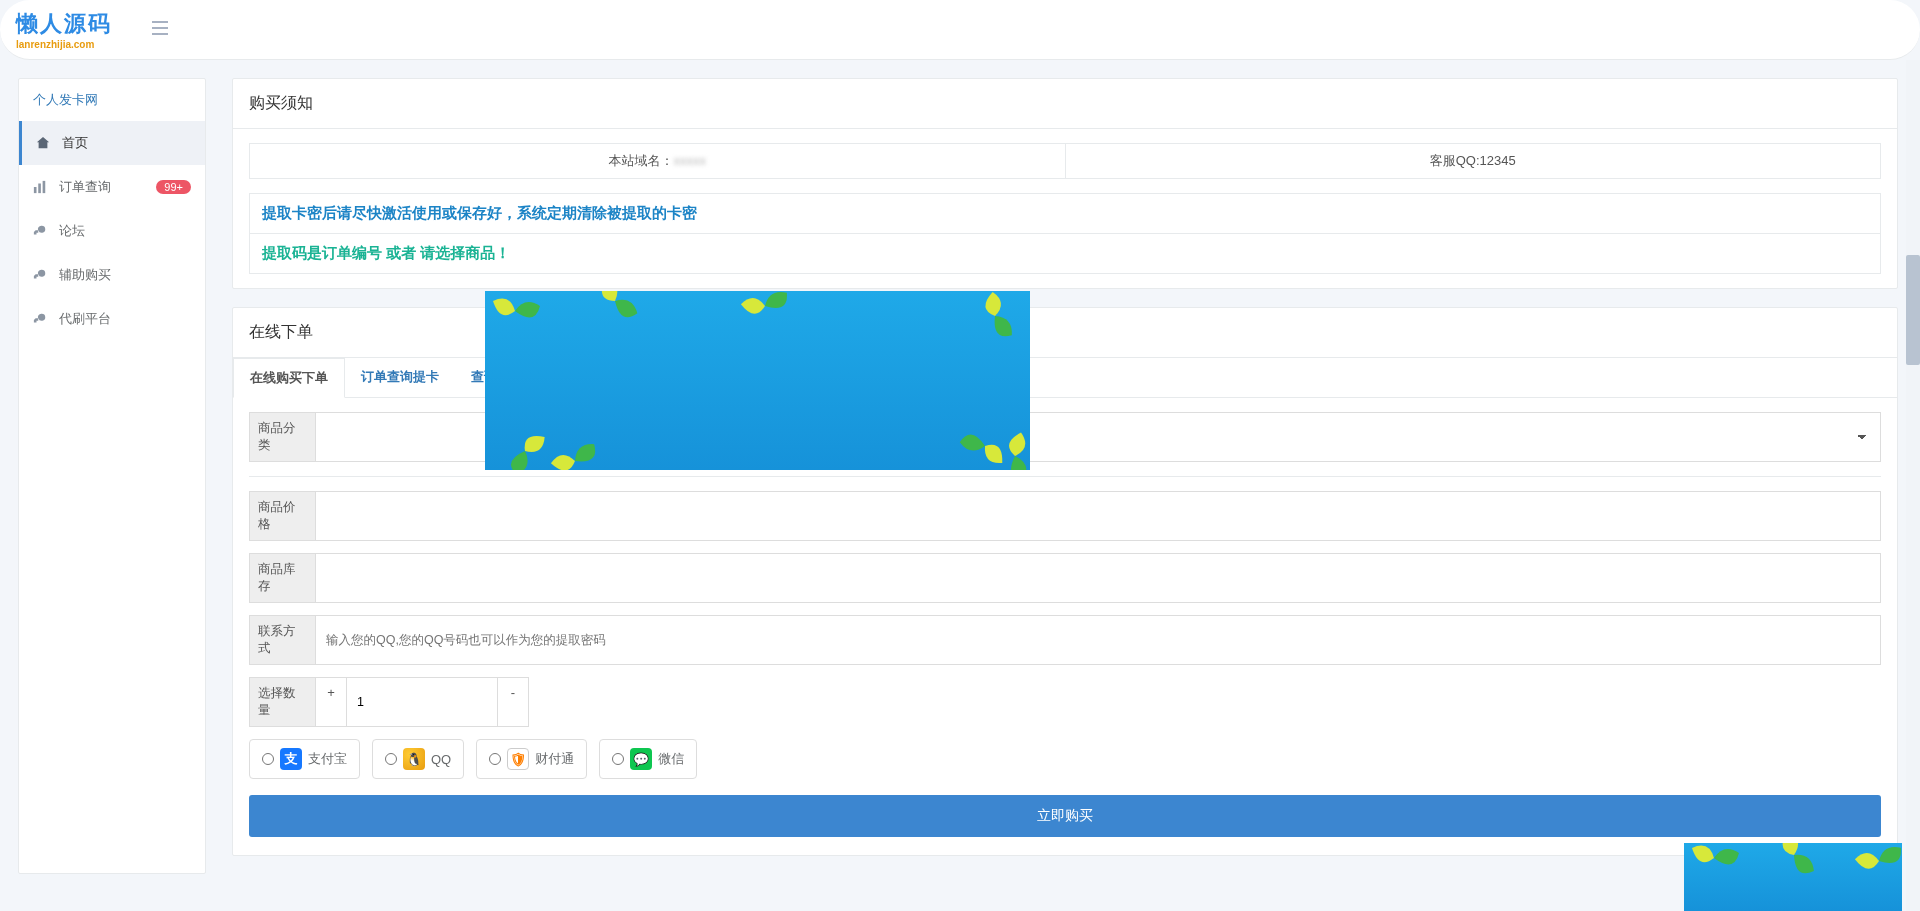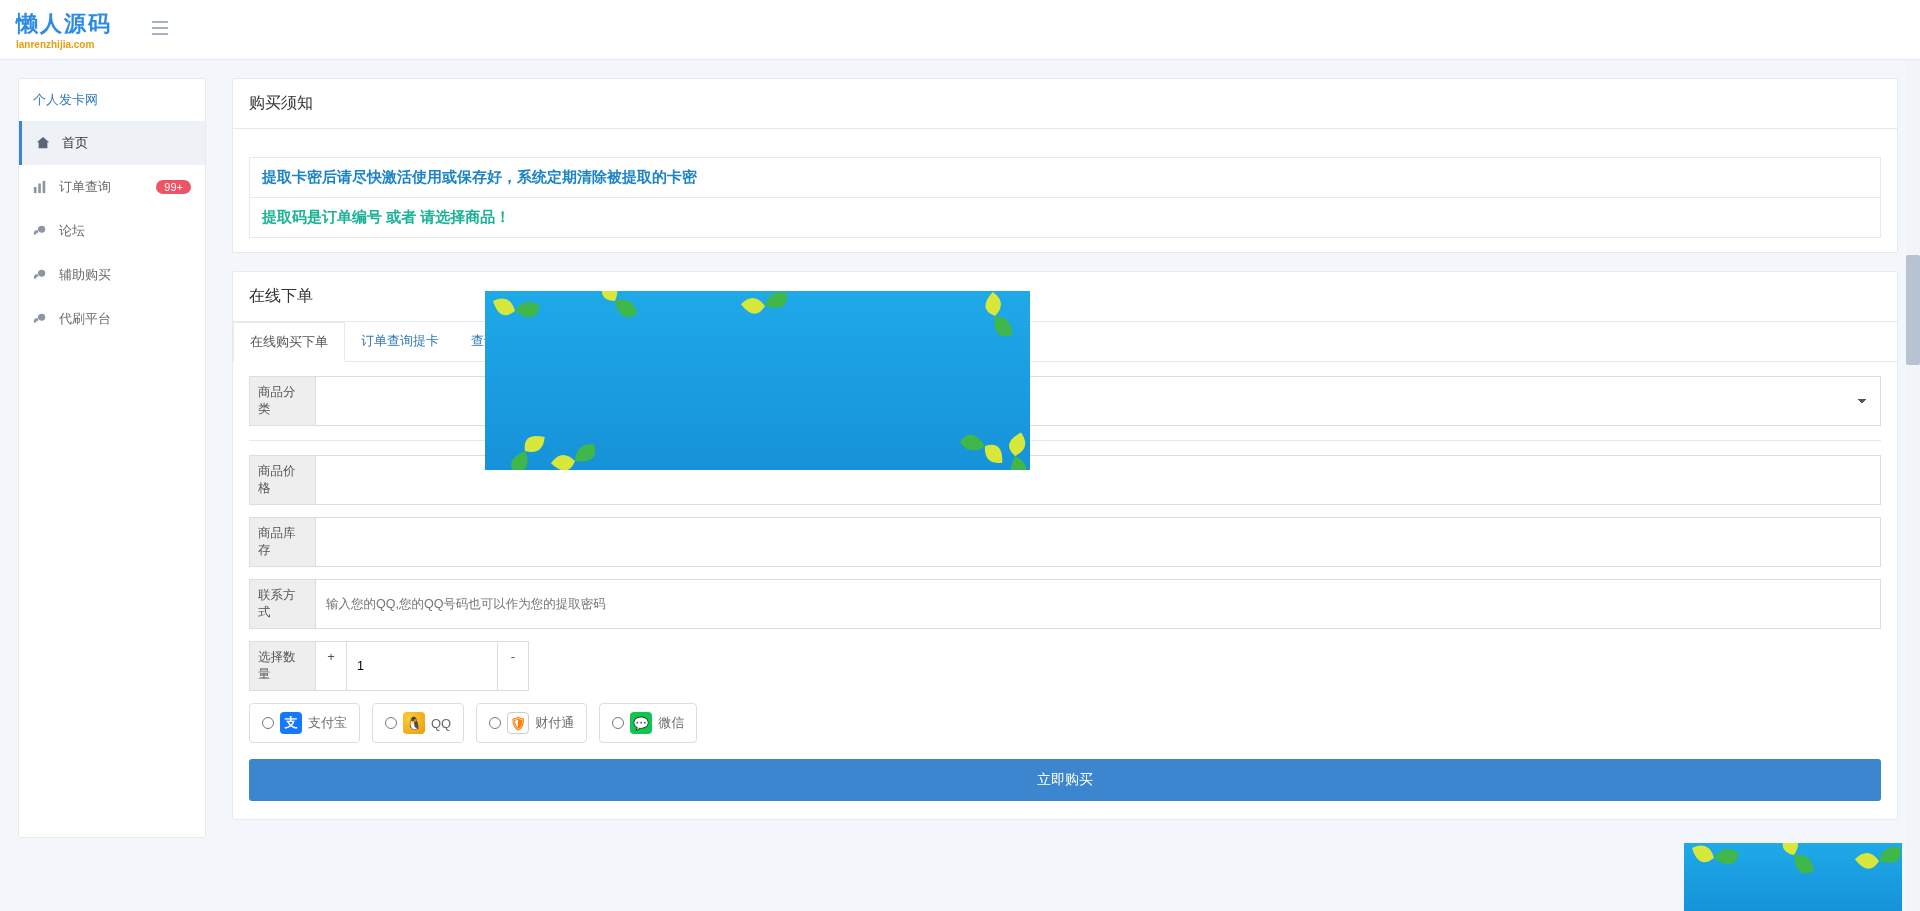--- a/index.html
+++ b/index.html
@@ -14,20 +14,21 @@
 }
 
 
 .header {
   height: 60px;
   background: #fff;
   border-bottom: 1px solid #e7eaec;
   display: flex;
   align-items: center;
   padding: 0 16px;
+  border-radius: 30px;
 }
 .logo {
   display: flex;
   flex-direction: column;
   justify-content: center;
   margin-right: 30px;
 }
 .logo-text {
   font-size: 22px;
   font-weight: bold;
@@ -141,20 +142,21 @@
   font-weight: bold;
   border-bottom: 1px solid #e7eaec;
 }
 .notice-line:last-child { border-bottom: none; }
 .notice-blue { color: #1c84c6; }
 .notice-green { color: #1ab394; }
 
 .tabs {
   display: flex;
   border-bottom: 1px solid #e7eaec;
+  font-weight: bold;
 }
 .tab {
   padding: 10px 16px;
   font-size: 13px;
   cursor: pointer;
   color: #337ab7;
 }
 .tab.active {
   color: #555;
   border: 1px solid #e7eaec;
@@ -322,20 +324,26 @@
         </span>
       <span>代刷平台</span>
     </div>
   </div>
 
   <div class="main">
 
     <div class="panel">
       <div class="panel-header">购买须知</div>
       <div class="panel-body">
+        <div class="info-row">
+          <div class="info-cell">
+            <span>本站域名：</span><span class="blurred">xxxxx</span>
+          </div>
+          <div class="info-cell">客服QQ:12345</div>
+        </div>
         <div class="notice-box">
           <div class="notice-line notice-blue">提取卡密后请尽快激活使用或保存好，系统定期清除被提取的卡密</div>
           <div class="notice-line notice-green">提取码是订单编号 或者 请选择商品！</div>
         </div>
       </div>
     </div>
 
     <div class="panel">
       <div class="panel-header">在线下单</div>
       <div class="tabs">

